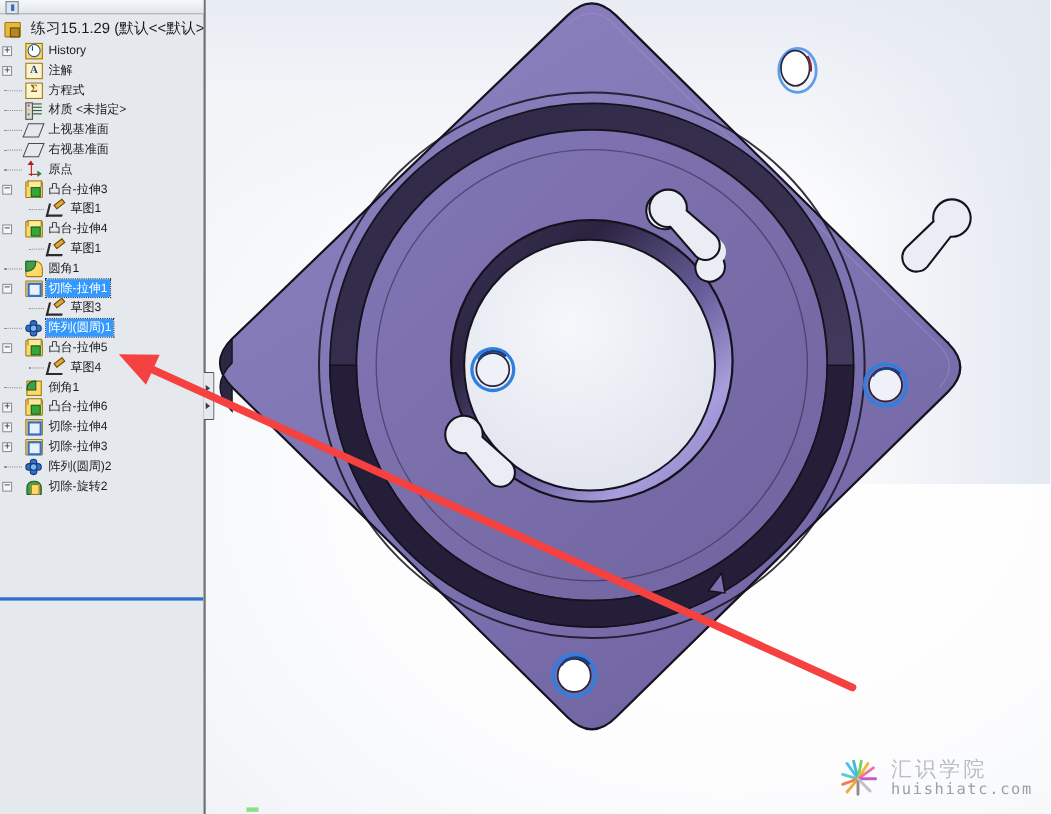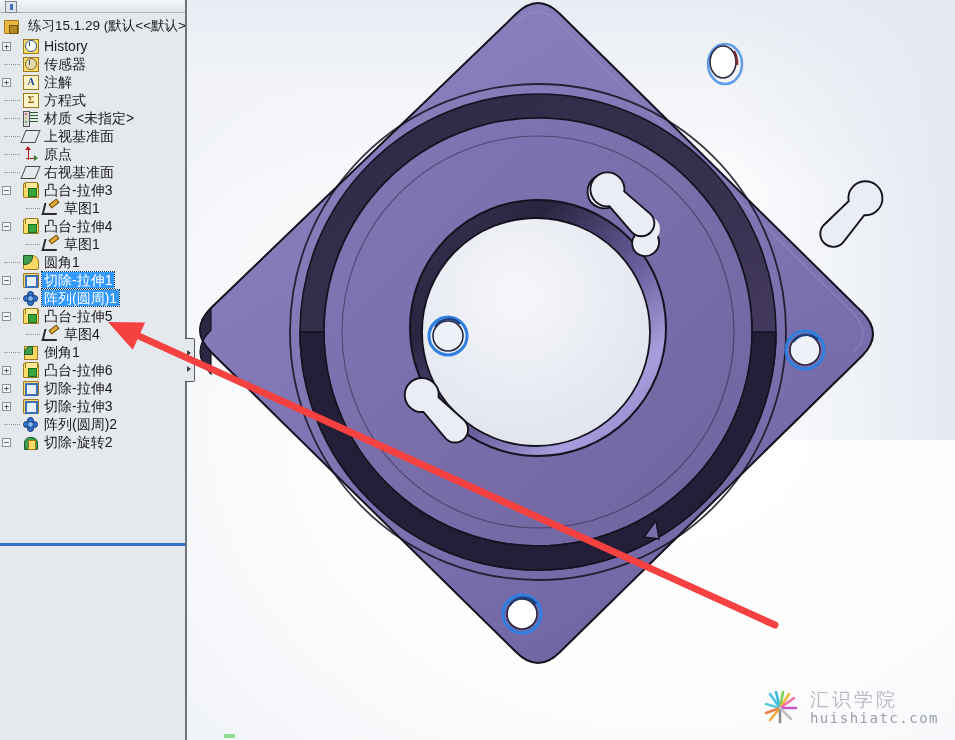--- a/index.html
+++ b/index.html
@@ -88,21 +88,21 @@
   .node .dots {
     position:absolute; left:4px; top:9px; width:16px;
     border-top:1px dotted #8e939b;
   }
   .node .ico {
     width:17px; height:16px; flex:0 0 17px;
     margin-right:3px;
     position:relative;
   }
   .node .lbl {
-    font-size:14px;
+    font-size:11px;
     line-height:16px;
     padding:0 2px;
   }
   .node.sel .lbl {
     background:#3399ff; color:#ffffff;
     outline:1px dotted #103a66;
   }
   .indent0 { padding-left:22px; }
   .indent1 { padding-left:42px; }
   .node.indent1 .dots { left:26px; width:14px; }
@@ -430,31 +430,20 @@
               <span class="ico">
                 <span class="ic">
                   <span class="ic-hist"></span>
                   <span class="ic-clock"></span>
                   <span class="ic-clockh"></span>
                 </span>
               </span>
               <span class="lbl">History</span>
             </div>
             <div class="node indent0">
-              <span class="dots"></span>
-              <span class="ico">
-                <span class="ic">
-                  <span class="ic-hist"></span>
-                  <span class="ic-sens"></span>
-                  <span style="position:absolute;left:7px;top:4px;width:1px;height:5px;background:#2b4f8c;"></span>
-                </span>
-              </span>
-              <span class="lbl">传感器</span>
-            </div>
-            <div class="node indent0">
               <span class="expander" style="left:2px">+</span>
               <span class="ico">
                 <span class="ic">
                   <span class="ic-A">A</span>
                 </span>
               </span>
               <span class="lbl">注解</span>
             </div>
             <div class="node indent0">
               <span class="dots"></span>
@@ -485,38 +474,38 @@
                 <span class="ic">
                   <span class="ic-plane"></span>
                 </span>
               </span>
               <span class="lbl">上视基准面</span>
             </div>
             <div class="node indent0">
               <span class="dots"></span>
               <span class="ico">
                 <span class="ic">
+                  <span class="ic-plane"></span>
+                </span>
+              </span>
+              <span class="lbl">右视基准面</span>
+            </div>
+            <div class="node indent0">
+              <span class="dots"></span>
+              <span class="ico">
+                <span class="ic">
                   <span class="ic-origin-v"></span>
                   <span class="ic-origin-h"></span>
                   <span style="position:absolute;left:3px;top:0px;width:0;height:0;border-left:3px solid transparent;border-right:3px solid transparent;border-bottom:4px solid #b01f1f;"></span>
                   <span style="position:absolute;left:12px;top:9px;width:0;height:0;border-top:3px solid transparent;border-bottom:3px solid transparent;border-left:4px solid #3a7a3a;"></span>
                 </span>
               </span>
               <span class="lbl">原点</span>
             </div>
             <div class="node indent0">
-              <span class="dots"></span>
-              <span class="ico">
-                <span class="ic">
-                  <span class="ic-plane"></span>
-                </span>
-              </span>
-              <span class="lbl">右视基准面</span>
-            </div>
-            <div class="node indent0">
               <span class="expander" style="left:2px">−</span>
               <span class="ico">
                 <span class="ic">
                   <span class="ic-box"></span>
                   <span class="ic-box2"></span>
                   <span class="ic-green"></span>
                 </span>
               </span>
               <span class="lbl">凸台-拉伸3</span>
             </div>
@@ -563,20 +552,30 @@
             </div>
             <div class="node indent0 sel">
               <span class="expander" style="left:2px">−</span>
               <span class="ico">
                 <span class="ic">
                   <span class="ic-box"></span>
                   <span class="ic-blue"></span>
                 </span>
               </span>
               <span class="lbl">切除-拉伸1</span>
+            </div>
+            <div class="node indent1">
+              <span class="dots"></span>
+              <span class="ico">
+                <span class="ic">
+                  <span class="ic-sketch"></span>
+                  <span class="ic-pencil"></span>
+                </span>
+              </span>
+              <span class="lbl">草图3</span>
             </div>
             <div class="node indent0 sel">
               <span class="dots"></span>
               <span class="ico">
                 <span class="ic">
                   <span class="ic-patt">
                     <i style="left:4px;top:0px;"></i>
                     <i style="left:0px;top:4px;"></i>
                     <i style="left:8px;top:4px;"></i>
                     <i style="left:4px;top:8px;"></i>

